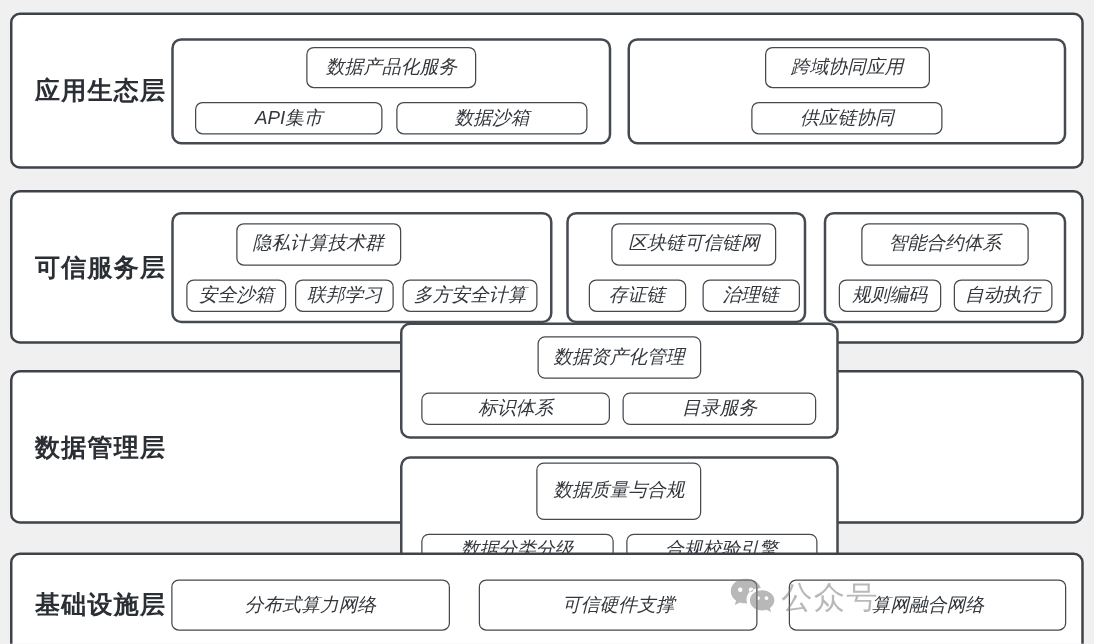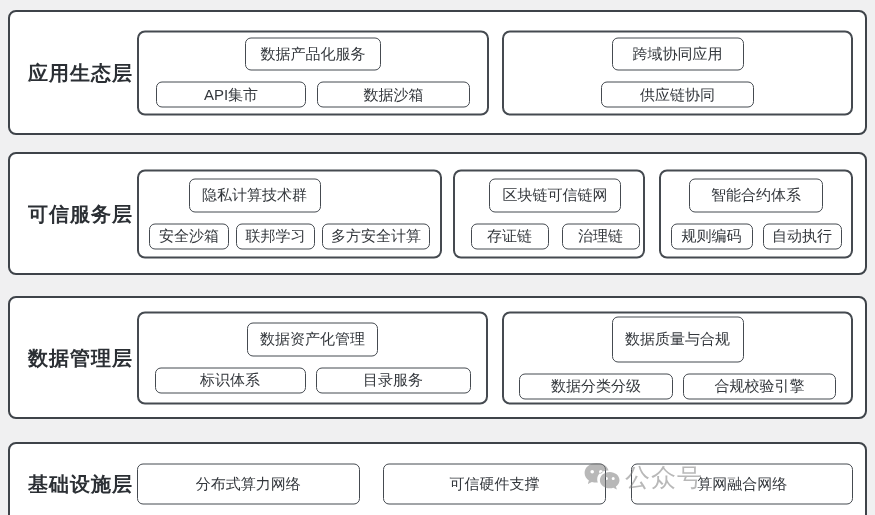--- a/index.html
+++ b/index.html
@@ -20,21 +20,21 @@
   }
   .layer-title{
     position:absolute;left:18px;top:50%;transform:translateY(-50%);
     margin:0;
     font-size:20px;font-weight:bold;color:#2b2f34;
     white-space:nowrap;letter-spacing:1px;
   }
   .content{
     position:absolute;left:127px;top:50%;transform:translateY(-50%);
     width:716px;
-    display:flex;align-items:center;
+    display:flex;align-items:center;font-style:italic;
   }
   .group{
     background:#fff;
     border:2px solid #454a50;
     border-radius:8px;
     box-sizing:border-box;
     display:flex;flex-direction:column;align-items:center;justify-content:center;
     gap:11px;
   }
   .row{display:flex;align-items:center;}
@@ -107,21 +107,21 @@
         <div class="row" style="gap:10px;">
           <div class="box small" style="width:82px;">规则编码</div>
           <div class="box small" style="width:79px;">自动执行</div>
         </div>
       </div>
     </div>
   </section>
 
   <section class="layer" style="top:296px;height:123px;">
     <h2 class="layer-title">数据管理层</h2>
-    <div class="content" style="gap:14px;">
+    <div class="content" style="gap:14px;flex-direction:column;">
       <div class="group" style="width:351px;height:93px;">
         <div class="box topbox" style="width:131px;height:34px;">数据资产化管理</div>
         <div class="row" style="gap:10px;">
           <div class="box small" style="width:151px;">标识体系</div>
           <div class="box small" style="width:155px;">目录服务</div>
         </div>
       </div>
       <div class="group" style="width:351px;height:93px;">
         <div class="box topbox" style="width:132px;height:46px;">数据质量与合规</div>
         <div class="row" style="gap:10px;">

